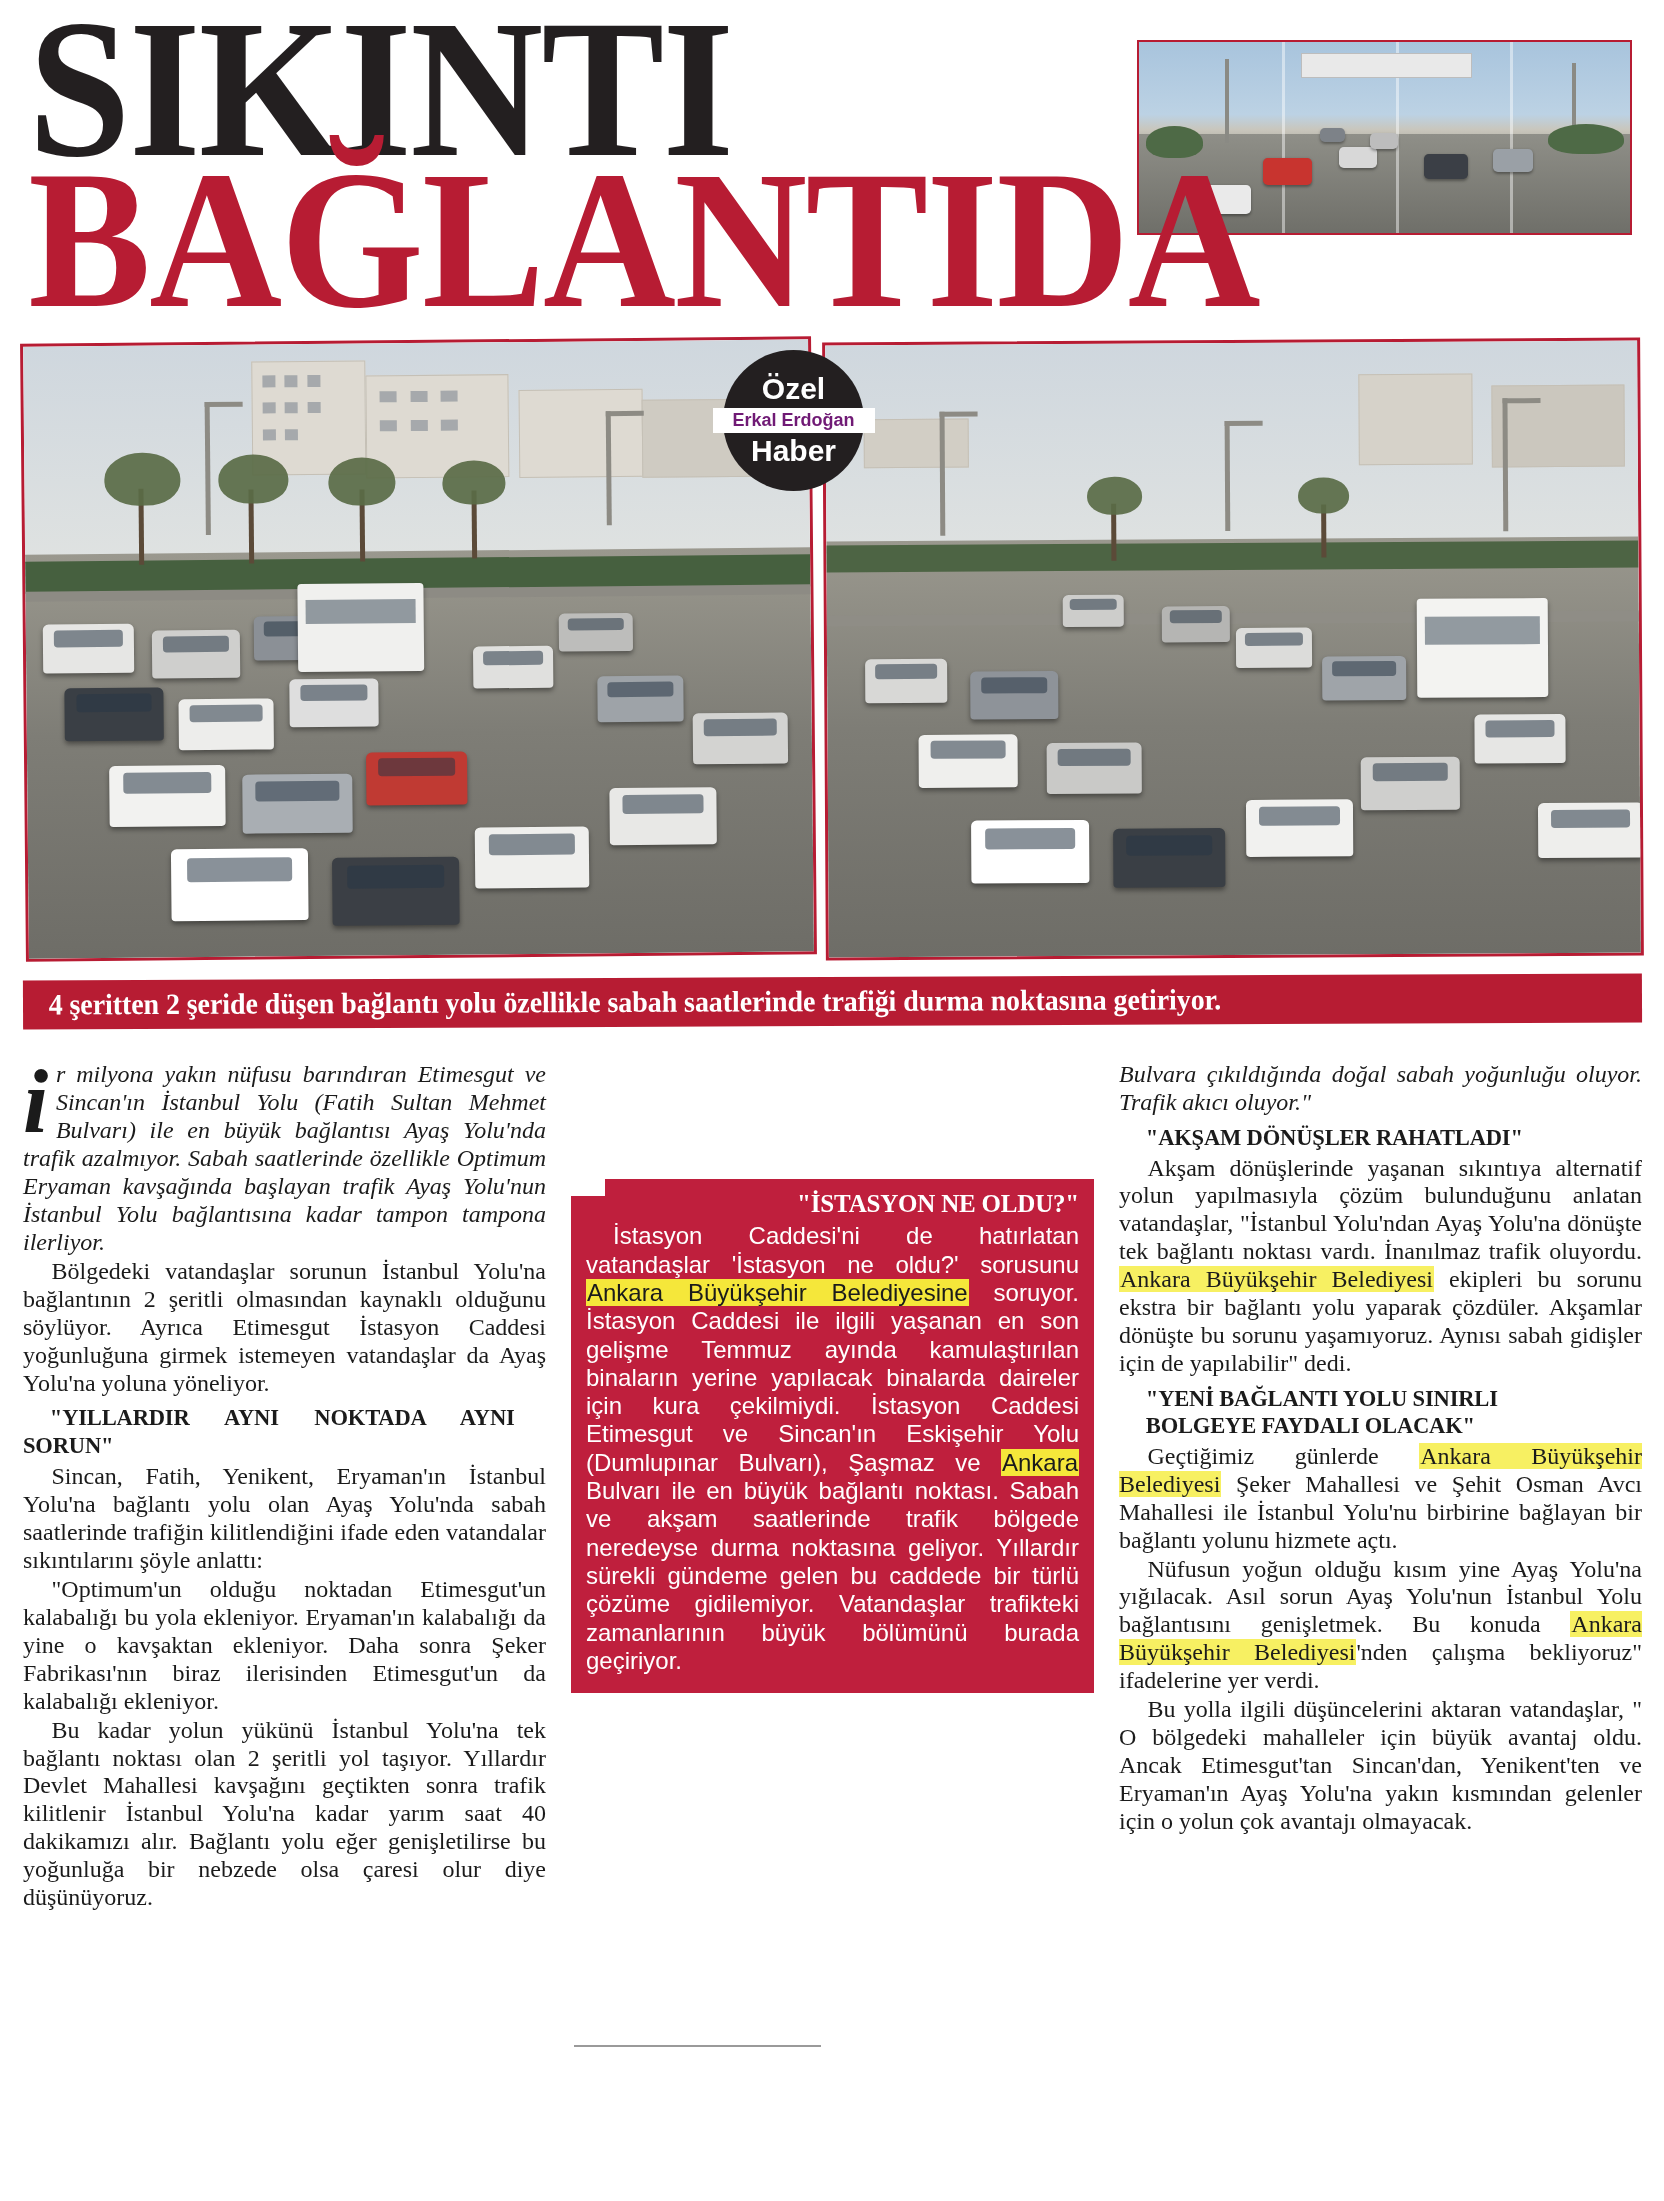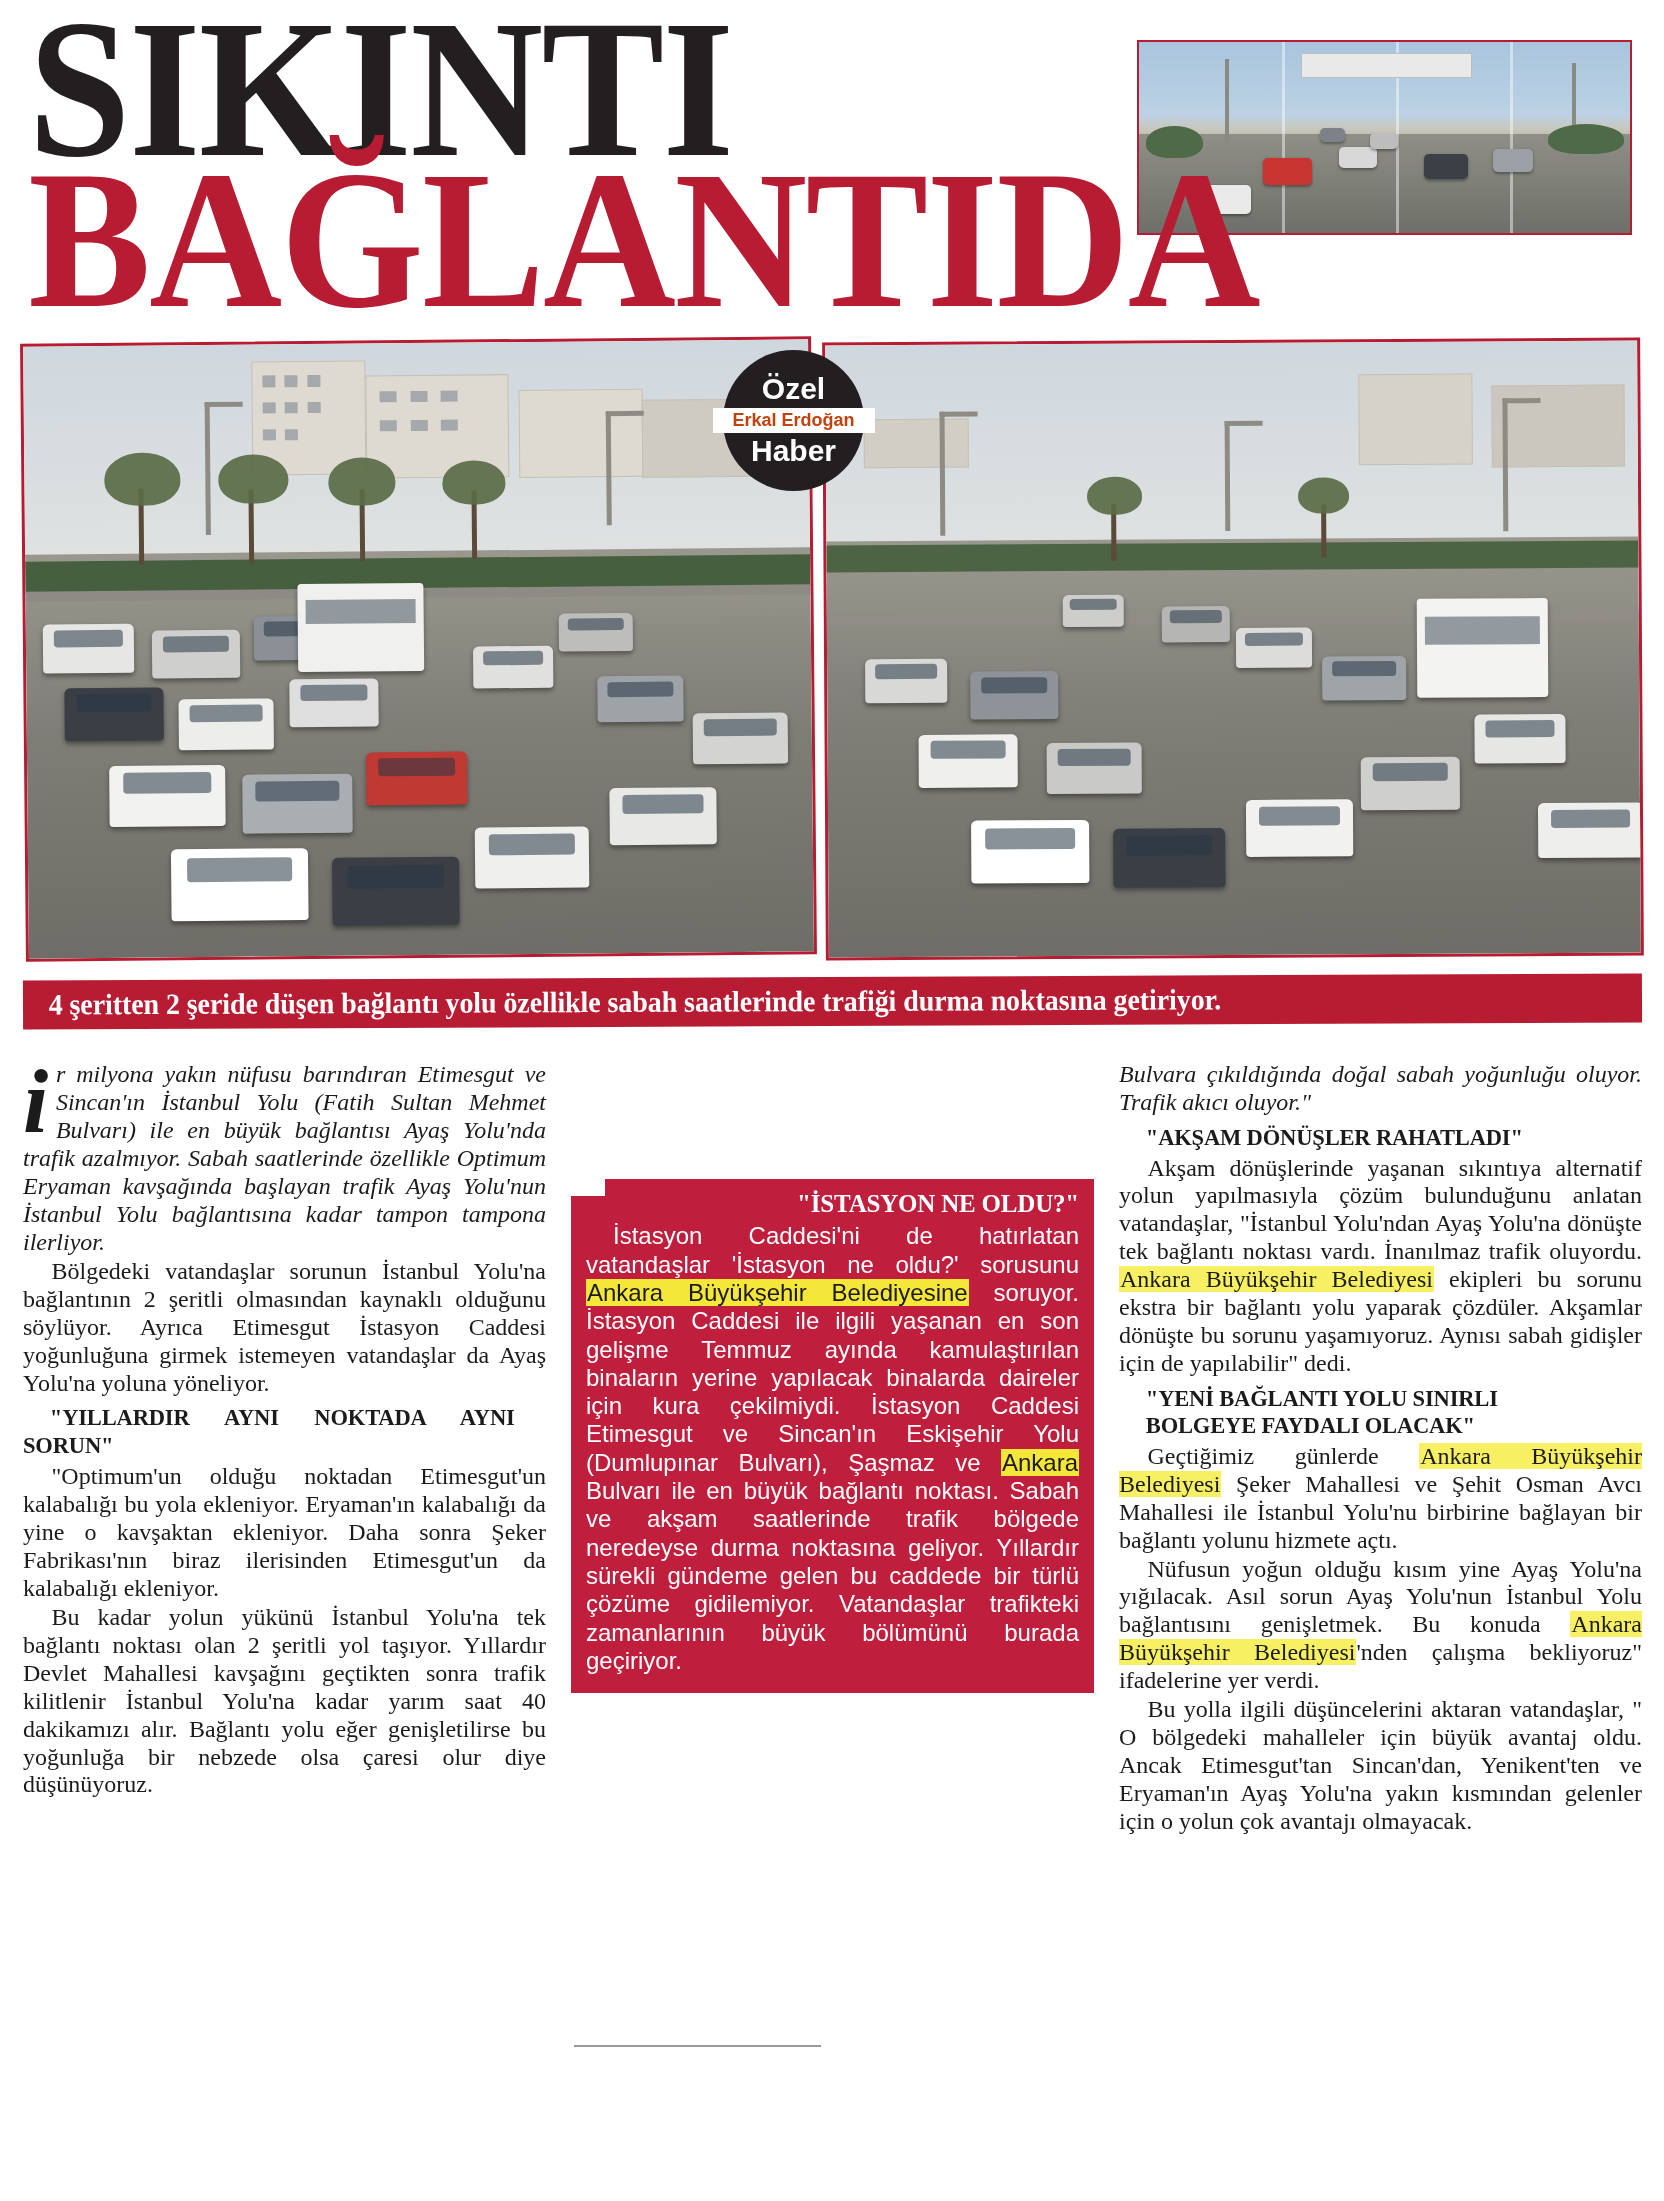--- a/index.html
+++ b/index.html
@@ -111,21 +111,21 @@
     color: #fff;
     z-index: 40;
     display: flex; flex-direction: column;
     align-items: center; justify-content: center;
     font-family: "Liberation Sans", sans-serif;
   }
   .badge .b-top, .badge .b-bot {
     font-weight: 700; font-size: 30px; line-height: 1.05;
   }
   .badge .b-mid {
-    background: #fff; color: #c2410c;
+    background: #fff; color: #701a75;
     font-weight: 700; font-size: 18px;
     width: 162px; text-align: center;
     padding: 1.9px 0; margin: 2.9px 0;
   }
 
   
   .capwrap { position: relative; margin-top: 1.9px; height: 59px; width: 1619px; }
   .capbar {
     position: absolute; left: 0; top: 0; width: 100%; height: 49px;
     background: #b71c33;
@@ -356,20 +356,21 @@
       <span>4 şeritten 2 şeride düşen bağlantı yolu özellikle sabah saatlerinde trafiği durma noktasına getiriyor.</span>
     </div>
   </div>
 
   <div class="cols">
 
     <div class="col">
       <p class="dropcap noind">ir milyona yakın nüfusu barındıran Etimesgut ve Sincan'ın İstanbul Yolu (Fatih Sultan Mehmet Bulvarı) ile en büyük bağlantısı Ayaş Yolu'nda trafik azalmıyor. Sabah saatlerinde özellikle Optimum Eryaman kavşağında başlayan trafik Ayaş Yolu'nun İstanbul Yolu bağlantısına kadar tampon tampona ilerliyor.</p>
       <p>Bölgedeki vatandaşlar sorunun İstanbul Yolu'na bağlantının 2 şeritli olmasından kaynaklı olduğunu söylüyor. Ayrıca Etimesgut İstasyon Caddesi yoğunluğuna girmek istemeyen vatandaşlar da Ayaş Yolu'na yoluna yöneliyor.</p>
       <div class="sub">"YILLARDIR AYNI NOKTADA AYNI SORUN"</div>
+      <p>Sincan, Fatih, Yenikent, Eryaman'ın İstanbul Yolu'na bağlantı yolu olan Ayaş Yolu'nda sabah saatlerinde trafiğin kilitlendiğini ifade eden vatandalar sıkıntılarını şöyle anlattı:</p>
       <p>"Optimum'un olduğu noktadan Etimesgut'un kalabalığı bu yola ekleniyor. Eryaman'ın kalabalığı da yine o kavşaktan ekleniyor. Daha sonra Şeker Fabrikası'nın biraz ilerisinden Etimesgut'un da kalabalığı ekleniyor.</p>
       <p>Bu kadar yolun yükünü İstanbul Yolu'na tek bağlantı noktası olan 2 şeritli yol taşıyor. Yıllardır Devlet Mahallesi kavşağını geçtikten sonra trafik kilitlenir İstanbul Yolu'na kadar yarım saat 40 dakikamızı alır. Bağlantı yolu eğer genişletilirse bu yoğunluğa bir nebzede olsa çaresi olur diye düşünüyoruz.</p>
     </div>
 
     <div class="col colmid">
       <div class="redbox">
         <h3>"İSTASYON NE OLDU?"</h3>
         <p><span>İstasyon Caddesi'ni de hatırlatan vatandaşlar 'İstasyon ne oldu?' sorusunu </span><mark>Ankara Büyükşehir Belediyesine</mark><span> soruyor.  İstasyon Caddesi ile ilgili yaşanan en son gelişme Temmuz ayında kamulaştırılan binaların yerine yapılacak binalarda daireler için kura çekilmiydi. İstasyon Caddesi Etimesgut ve Sincan'ın Eskişehir Yolu (Dumlupınar Bulvarı), Şaşmaz ve </span><mark>Ankara</mark><span> Bulvarı ile en büyük bağlantı noktası. Sabah ve akşam saatlerinde trafik bölgede neredeyse durma noktasına geliyor. Yıllardır sürekli gündeme gelen bu caddede bir türlü çözüme gidilemiyor. Vatandaşlar trafikteki zamanlarının büyük bölümünü burada geçiriyor.</span></p>
       </div>
     </div>

